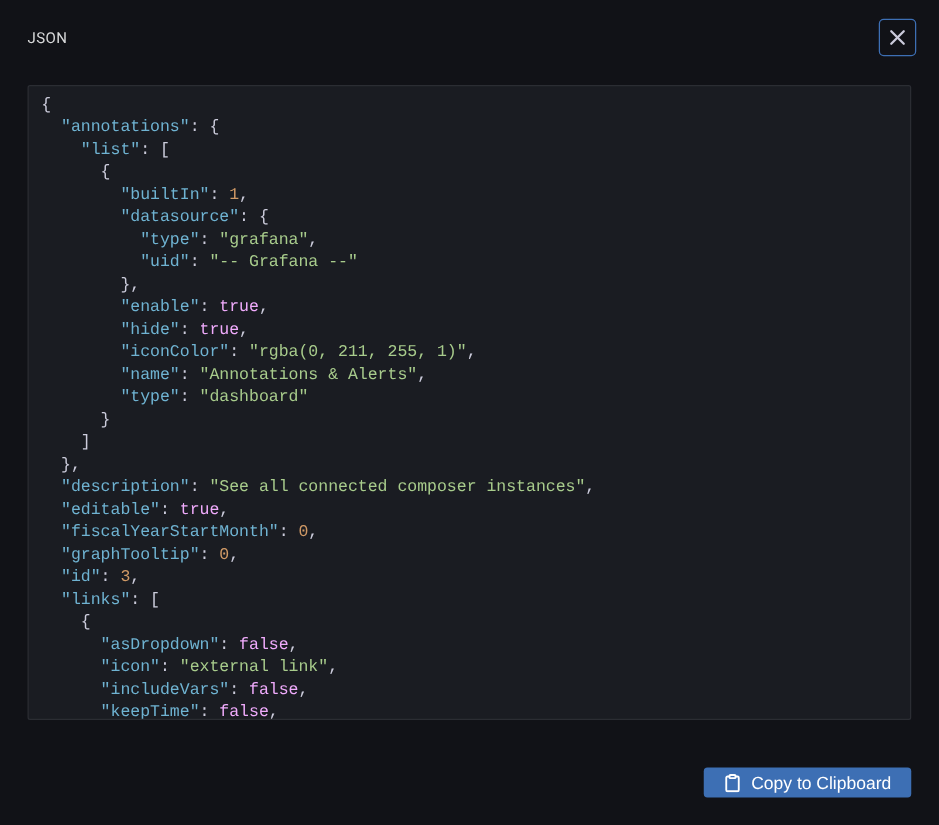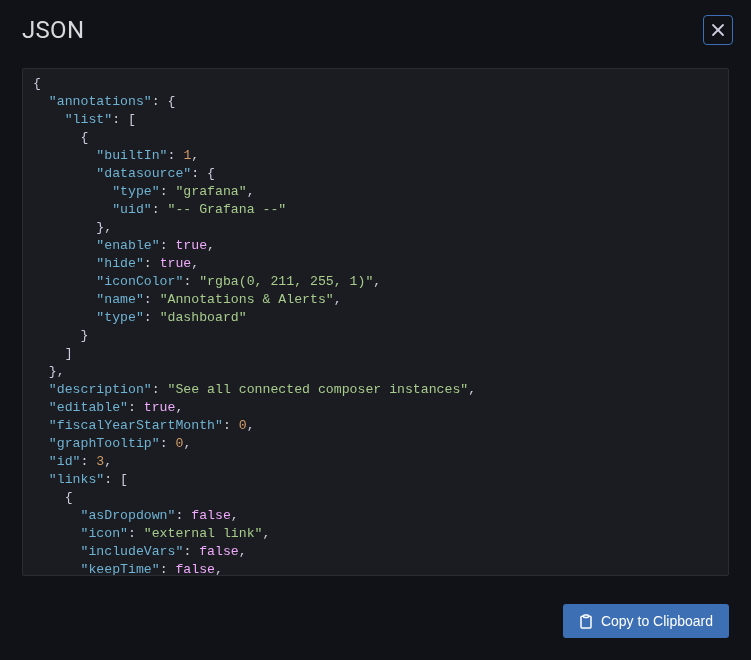--- a/index.html
+++ b/index.html
@@ -14,21 +14,21 @@
   }
   .header {
     height: 60px;
     display: flex;
     align-items: center;
     justify-content: space-between;
     padding: 0 18px 0 22px;
   }
   .title {
     color: #d8d9da;
-    font-size: 24px;
+    font-size: 12px;
     font-weight: 400;
     letter-spacing: 0.3px;
   }
   .close-btn {
     width: 30px;
     height: 30px;
     border: 1.5px solid #3d6fb4;
     border-radius: 4px;
     background: transparent;
     display: flex;
@@ -61,21 +61,21 @@
   .footer {
     position: absolute;
     right: 22px;
     bottom: 22px;
   }
   .copy-btn {
     background: #3d6fb4;
     color: #ffffff;
     border: none;
     border-radius: 3px;
-    height: 34px;
+    height: 24px;
     padding: 0 16px;
     font-size: 14px;
     font-weight: 500;
     display: flex;
     align-items: center;
     gap: 8px;
     cursor: pointer;
   }
   .copy-btn svg { stroke: #ffffff; }
 </style>

